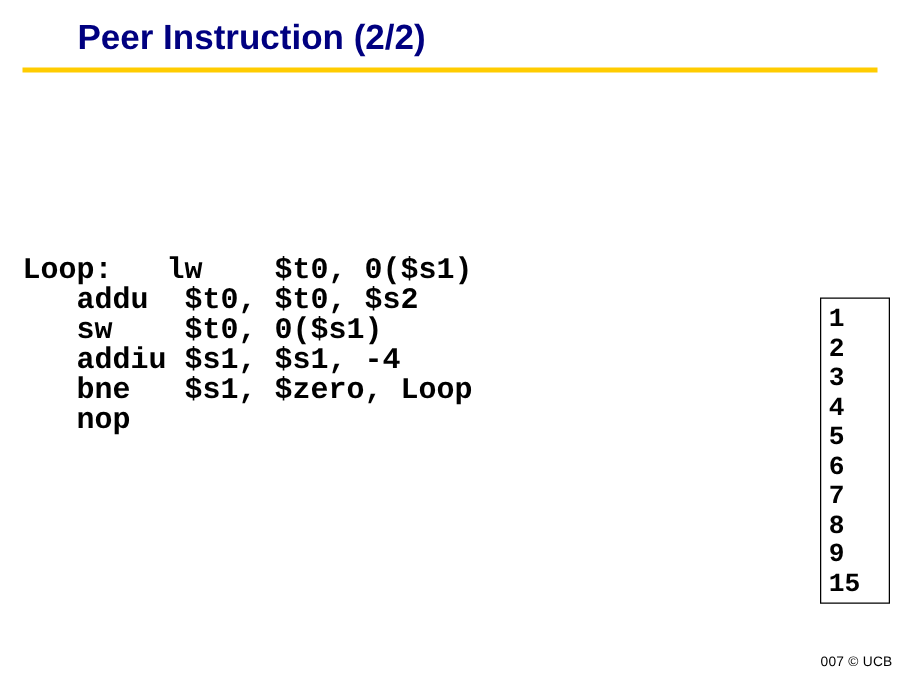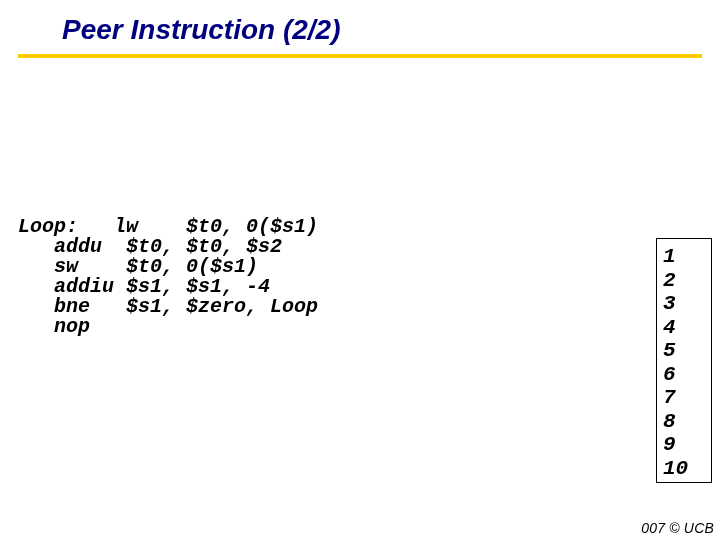--- a/index.html
+++ b/index.html
@@ -9,21 +9,20 @@
     background: #fff;
     font-family: Arial, Helvetica, sans-serif;
     position: relative;
     overflow: hidden;
   }
   .slide {
     width: 100%;
     height: 100%;
     position: relative;
     padding: 0;
-    font-style: italic;
   }
   .title {
     color: #000080;
     font-size: 28px;
     font-weight: bold;
     padding: 14px 0 8px 62px;
   }
   .underline {
     height: 4px;
     background: #ffcc00;
@@ -36,23 +35,23 @@
     width: 620px;
   }
   .para {
     font-size: 21px;
     font-weight: bold;
     color: #000;
     line-height: 1.05;
   }
   .para sup { font-size: 13px; }
   .code {
-    margin-top: 22px;
+    margin-top: 10px;
     font-family: "Courier New", monospace;
-    font-size: 20px;
+    font-size: 24px;
     font-weight: bold;
     line-height: 1.0;
     white-space: pre;
     color: #000;
   }
   .question {
     margin-top: 14px;
     font-size: 22px;
     font-weight: bold;
     color: #000;
@@ -70,21 +69,21 @@
     font-family: "Courier New", monospace;
     font-size: 21px;
     font-weight: bold;
     line-height: 1.12;
     color: #000;
   }
   .footer {
     position: absolute;
     right: 6px;
     bottom: 4px;
-    font-size: 14px;
+    font-size: 11px;
     color: #000;
     letter-spacing: 0.2px;
   }
 </style>
 </head>
 <body>
 
 <div class="slide">
 
   <div class="title">Peer Instruction (2/2)</div>
@@ -102,18 +101,18 @@
   <div class="answers" id="answers">
       <div class="num">1</div>
       <div class="num">2</div>
       <div class="num">3</div>
       <div class="num">4</div>
       <div class="num">5</div>
       <div class="num">6</div>
       <div class="num">7</div>
       <div class="num">8</div>
       <div class="num">9</div>
-      <div class="num">10</div>
+      <div class="num">15</div>
     </div>
 
   <div class="footer">007 © UCB</div>
 
 </div>
 
 </body></html>

